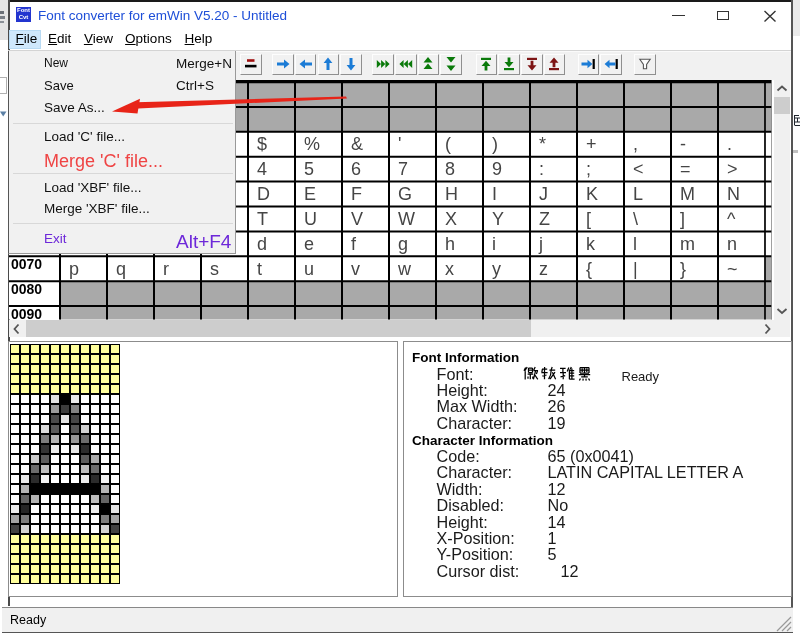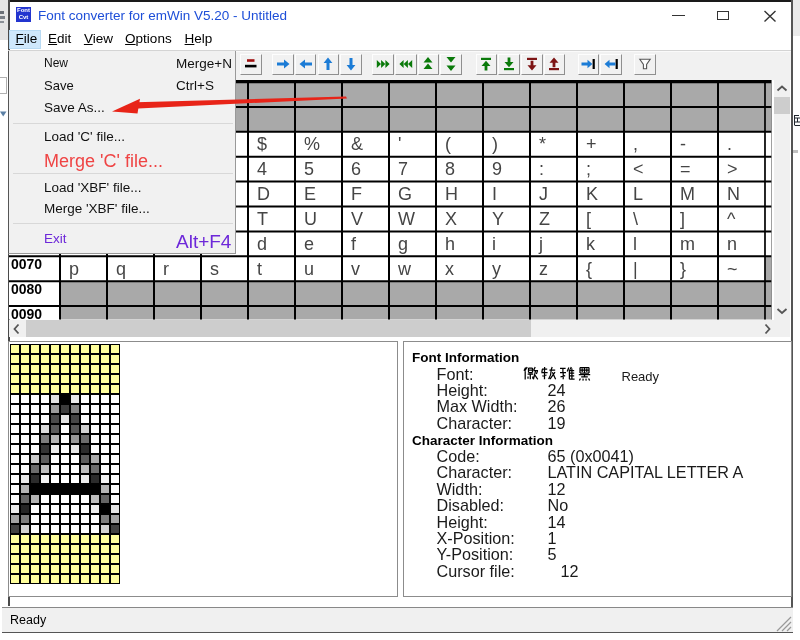--- a/index.html
+++ b/index.html
@@ -388,21 +388,21 @@
 <div class="mono" style="left:412.5px;top:479.7px">Width:</div>
 <div class="mono" style="left:523.5px;top:479.7px">12</div>
 <div class="mono" style="left:412.5px;top:496.1px">Disabled:</div>
 <div class="mono" style="left:523.5px;top:496.1px">No</div>
 <div class="mono" style="left:412.5px;top:512.5px">Height:</div>
 <div class="mono" style="left:523.5px;top:512.5px">14</div>
 <div class="mono" style="left:412.5px;top:528.9px">X-Position:</div>
 <div class="mono" style="left:523.5px;top:528.9px">1</div>
 <div class="mono" style="left:412.5px;top:545.3px">Y-Position:</div>
 <div class="mono" style="left:523.5px;top:545.3px">5</div>
-<div class="mono" style="left:412.5px;top:561.7px">Cursor file:</div>
+<div class="mono" style="left:412.5px;top:561.7px">Cursor dist:</div>
 <div class="mono" style="left:536.5px;top:561.7px">12</div>
 <svg width="72" height="16" viewBox="0 0 72 16" style="position:absolute;left:523px;top:365.5px" stroke="#000" stroke-width="1.25" fill="none">
     <path d="M2.6,1.5 L1,4.8 M4.2,1 L1.6,5.2 M2.2,5.2 L2.2,13.5 M5.5,2 L9.5,2 M5.5,2 L5.5,6.5 M9.5,2 L9.5,6.5 M5.5,4.2 L9.5,4.2 M5.5,6.5 L9.5,6.5 M4.6,8.2 L10.2,8.2 M7.3,8.2 L7.3,13.2 M5,10.5 L5,12.8 M9.8,10.5 L9.8,12.8 M12.2,1 L10.6,4.4 M10.6,4.6 L15,4.6 M12.6,4.6 L10.4,13.3 M11.2,8 L14.8,13.3 M14.6,4.6 L13.4,8"></path>
     <path d="M19,3 L24.2,3 M21.6,1 L21.6,3 M19.4,3 L18.8,6.6 M18.3,6.6 L24.6,6.6 M21.5,3 L21.5,13.2 M19.2,10 L23.6,9 M29.2,1 L28,4.2 M26.4,4.2 L32.2,4.2 M28.2,4.2 C28.2,7.5 27.4,10.4 25.6,13.2 M29.4,6.2 L32.6,13.2 M32,6.2 L27,13.2"></path>
     <path d="M37,2.4 L42.6,2.4 M39.9,2.4 L39.9,6.6 M37,6.6 L43,6.6 M40.2,6.6 L40.2,13.3 M37.5,10.8 L42.2,9.6 M45.8,1.4 L44.2,5.4 M48.3,1 L47.2,3.6 M46.4,3.6 L46.4,13.3 M46.4,4.6 L51.2,4.6 M48.9,2.6 L48.9,13.3 M46.4,7.2 L51.2,7.2 M46.4,9.8 L51.2,9.8 M46.4,13 L51.6,13"></path>
     <path d="M57,1.5 L66,1.5 M57,1.5 L57,7 M66,1.5 L66,7 M57,4.2 L66,4.2 M57,7 L66,7 M61.5,1.5 L61.5,7 M59.2,2.5 L59.2,6 M63.8,2.5 L63.8,6 M55.8,8.6 L67.2,8.6 M61.5,8.6 L61.5,10.8 M58.2,10.9 L64.8,10.9 M57.4,12.4 L56.4,14.6 M60.2,12.6 L59.9,14.6 M62.9,12.6 L63.2,14.6 M65.6,12.4 L66.6,14.6"></path>
   </svg>
 <div class="mono" style="left:597.5px;top:369px;font-size:13px">Ready</div>
 <div style="position:absolute;left:2px;top:606.5px;width:790.5px;height:1.2px;background:#888"></div>
 <div style="position:absolute;left:2px;top:607.7px;width:790.5px;height:24px;background:#f0f0f0"></div>

